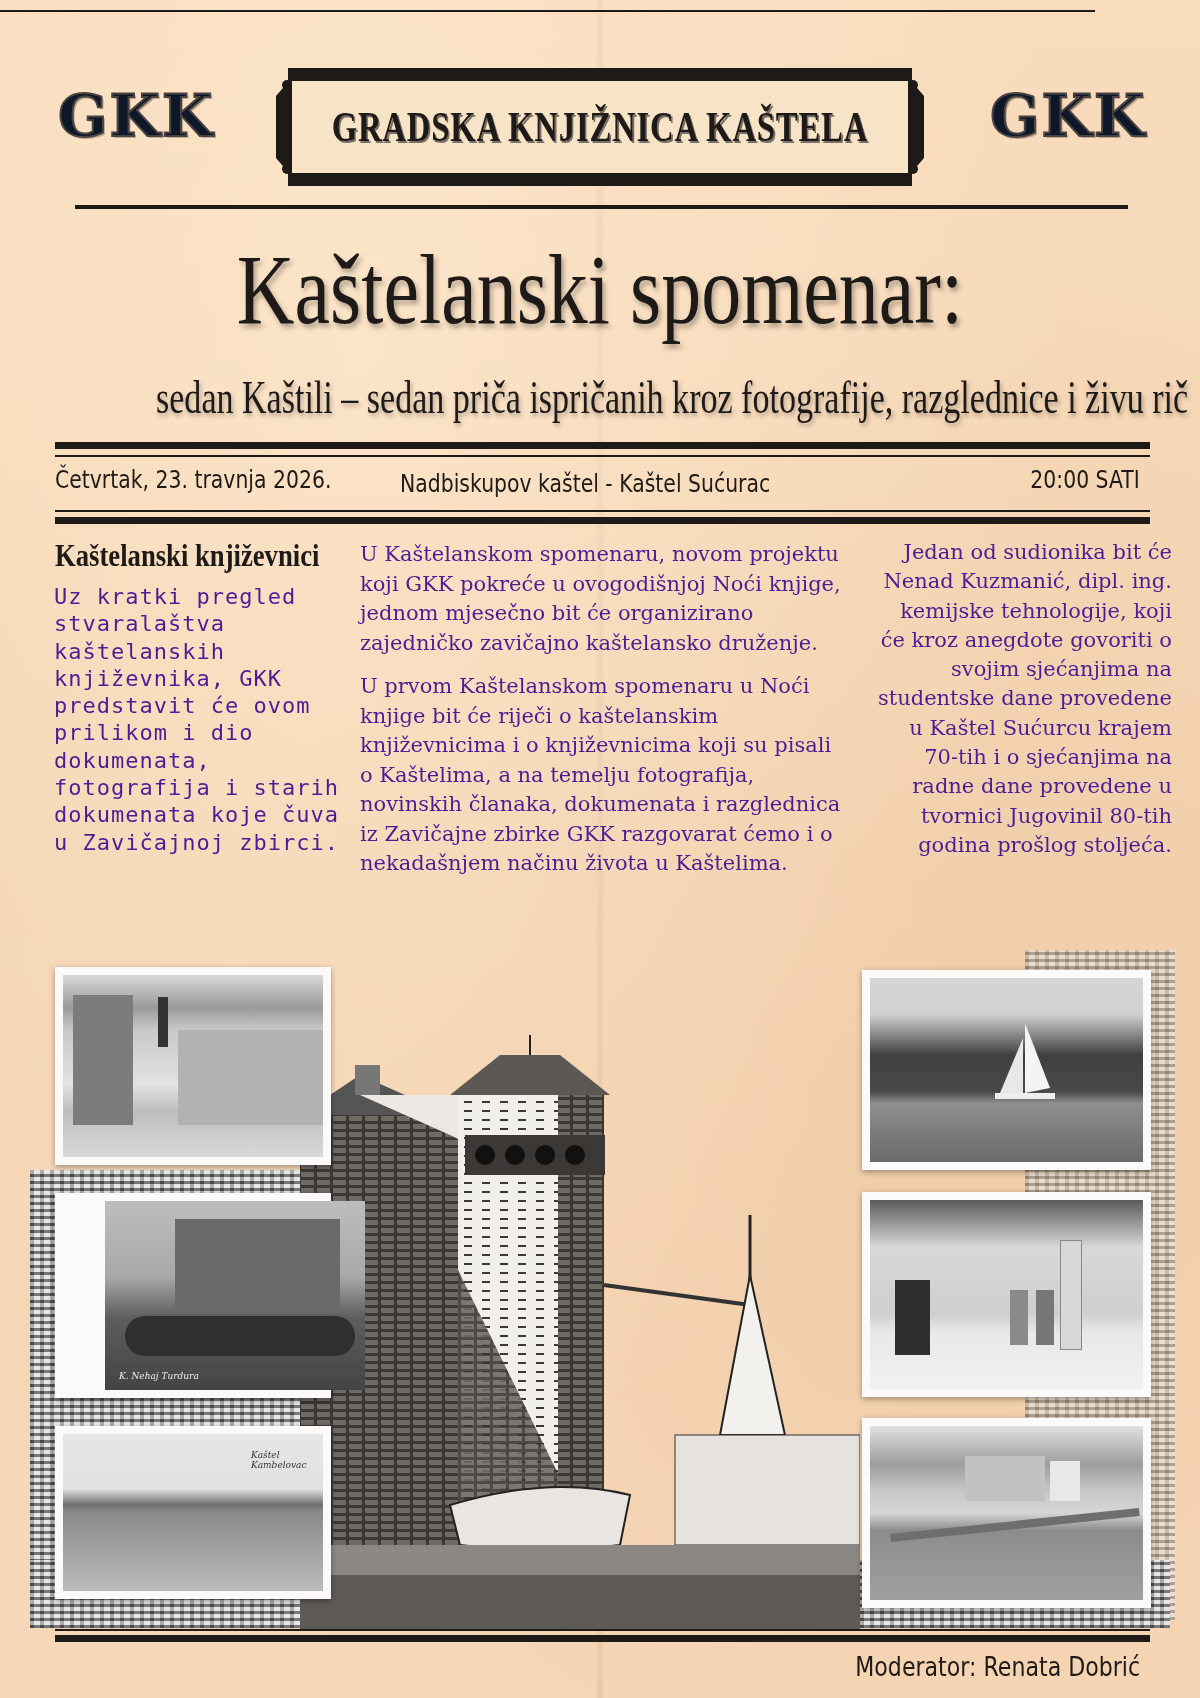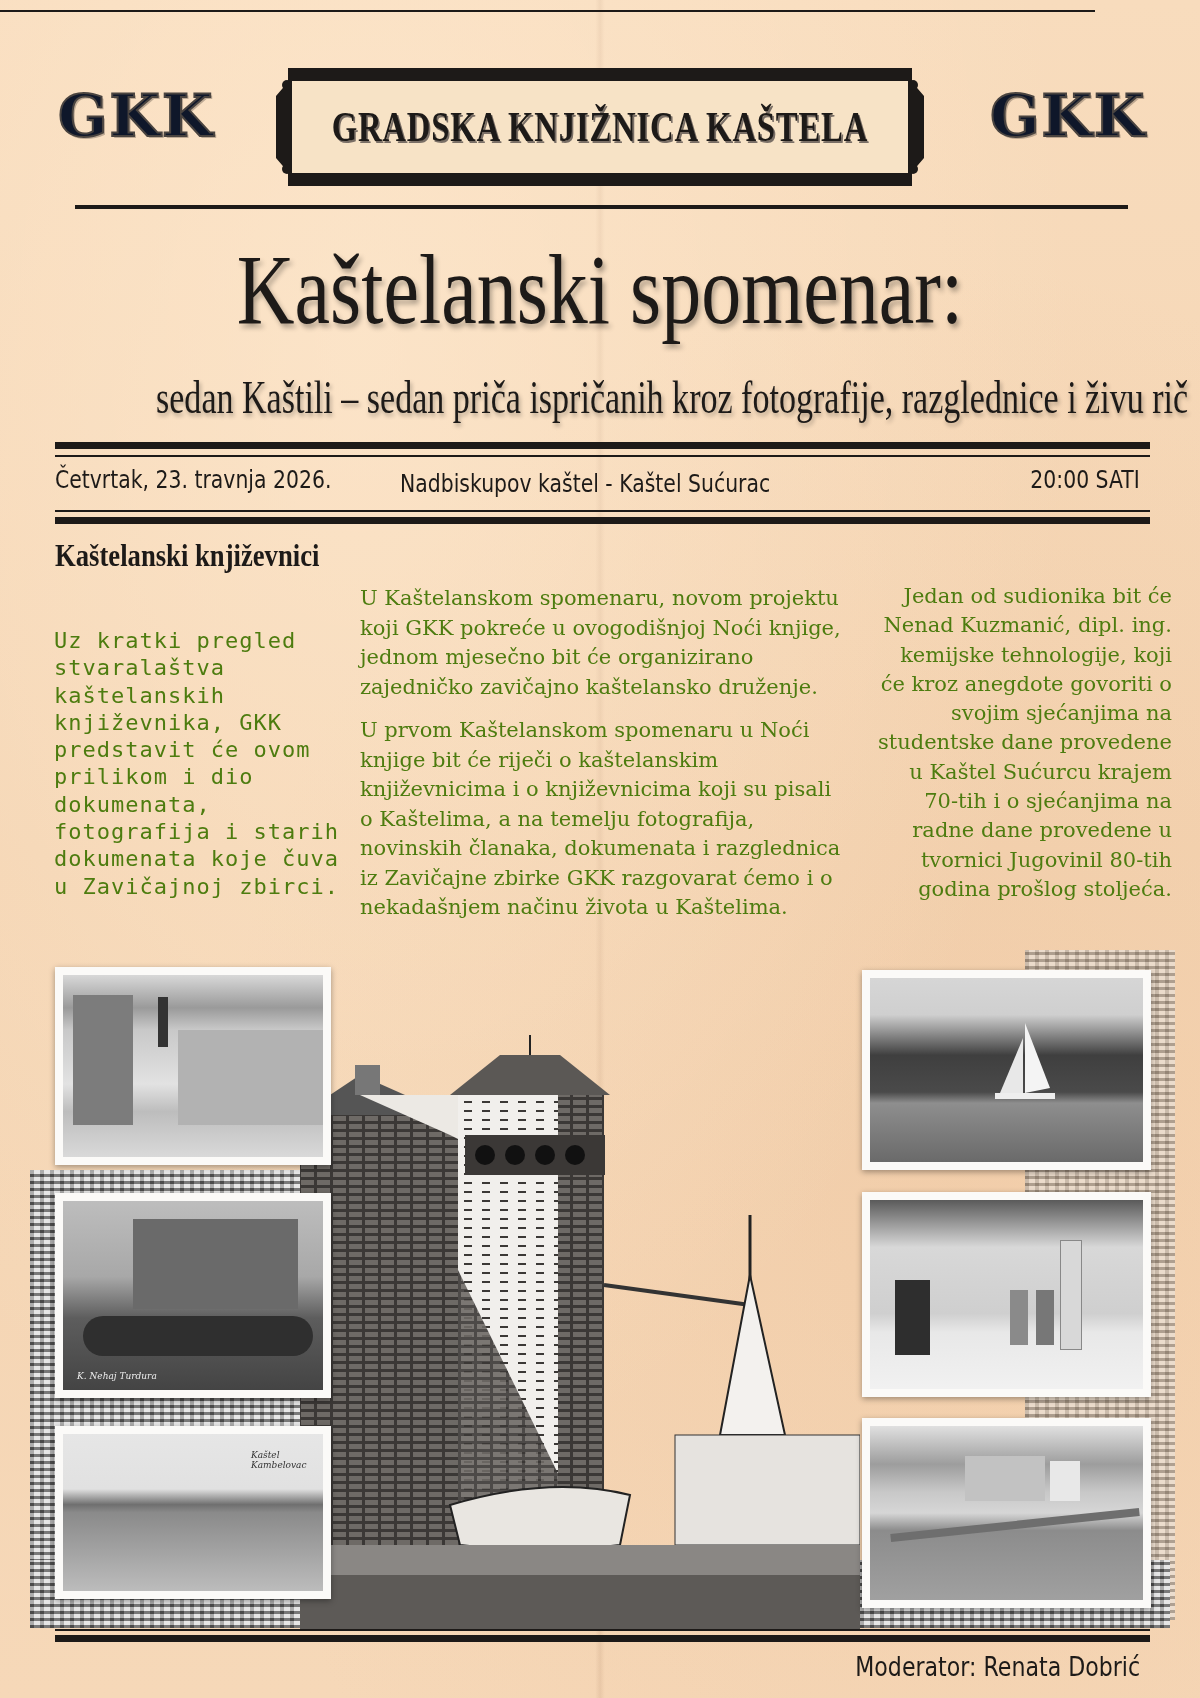--- a/index.html
+++ b/index.html
@@ -62,22 +62,21 @@
     text-shadow: 2px 3px 5px rgba(0,0,0,0.3);
   }
   .info {
     position: absolute; top: 466px;
     font-family: "DejaVu Sans", sans-serif; font-size: 24px;
     transform: scaleX(0.85);
   }
   .col {
     position: absolute;
     font-family: "DejaVu Sans Mono", monospace; font-size: 22px; line-height: 27.3px;
-    color: #4d7c0f;
-    margin-top: 44px;
+    color: #4c1d95;
   }
   .col p { margin-bottom: 14px; }
   .col-head {
     position: absolute; left: 55px; top: 538px;
     font-family: "Liberation Serif", serif; font-weight: bold; font-size: 31px;
     transform: scaleX(0.86); transform-origin: left; white-space: nowrap;
   }
 
   
   .photo {
@@ -186,21 +185,21 @@
 </svg>
 
 <div class="photo" style="left:55px; top:967px; width:276px; height:198px;">
   <div class="img" style="background:linear-gradient(180deg,#d8d8d8 0%,#9a9a9a 18%,#c8c8c8 30%,#e2e2e2 60%,#bdbdbd 75%,#d9d9d9 100%);">
     <div class="abs" style="left:10px; top:20px; width:60px; height:130px; background:#7c7c7c;"></div>
     <div class="abs" style="left:115px; top:55px; width:150px; height:95px; background:#b2b2b2;"></div>
     <div class="abs" style="left:95px; top:22px; width:10px; height:50px; background:#333;"></div>
   </div>
 </div>
 <div class="photo" style="left:55px; top:1193px; width:276px; height:205px;">
-  <div class="img" style="background:linear-gradient(180deg,#bdbdbd 0%,#a8a8a8 40%,#5d5d5d 62%,#444 100%);">
+  <div class="img" style="background:linear-gradient(180deg,#bdbdbd 0%,#a8a8a8 40%,#5d5d5d 62%,#444 100%);margin-left:42px;">
     <div class="abs" style="left:70px; top:18px; width:165px; height:90px; background:#6a6a6a;"></div>
     <div class="abs" style="left:20px; top:115px; width:230px; height:40px; background:#2f2f2f; border-radius:20px;"></div>
     <div class="abs" style="left:14px; top:170px; color:#eee; font-size:9px; font-style:italic;">K. Nehaj   Turdura</div>
   </div>
 </div>
 <div class="photo" style="left:55px; top:1426px; width:276px; height:173px;">
   <div class="img" style="background:linear-gradient(180deg,#e6e6e6 0%,#e1e1e1 35%,#6f6f6f 45%,#8a8a8a 50%,#bcbcbc 100%);padding-left:41px;">
     <div class="abs" style="left:188px; top:16px; width:60px; color:#333; font-size:9px; font-style:italic;">Kaštel Kambelovac</div>
   </div>
 </div>

